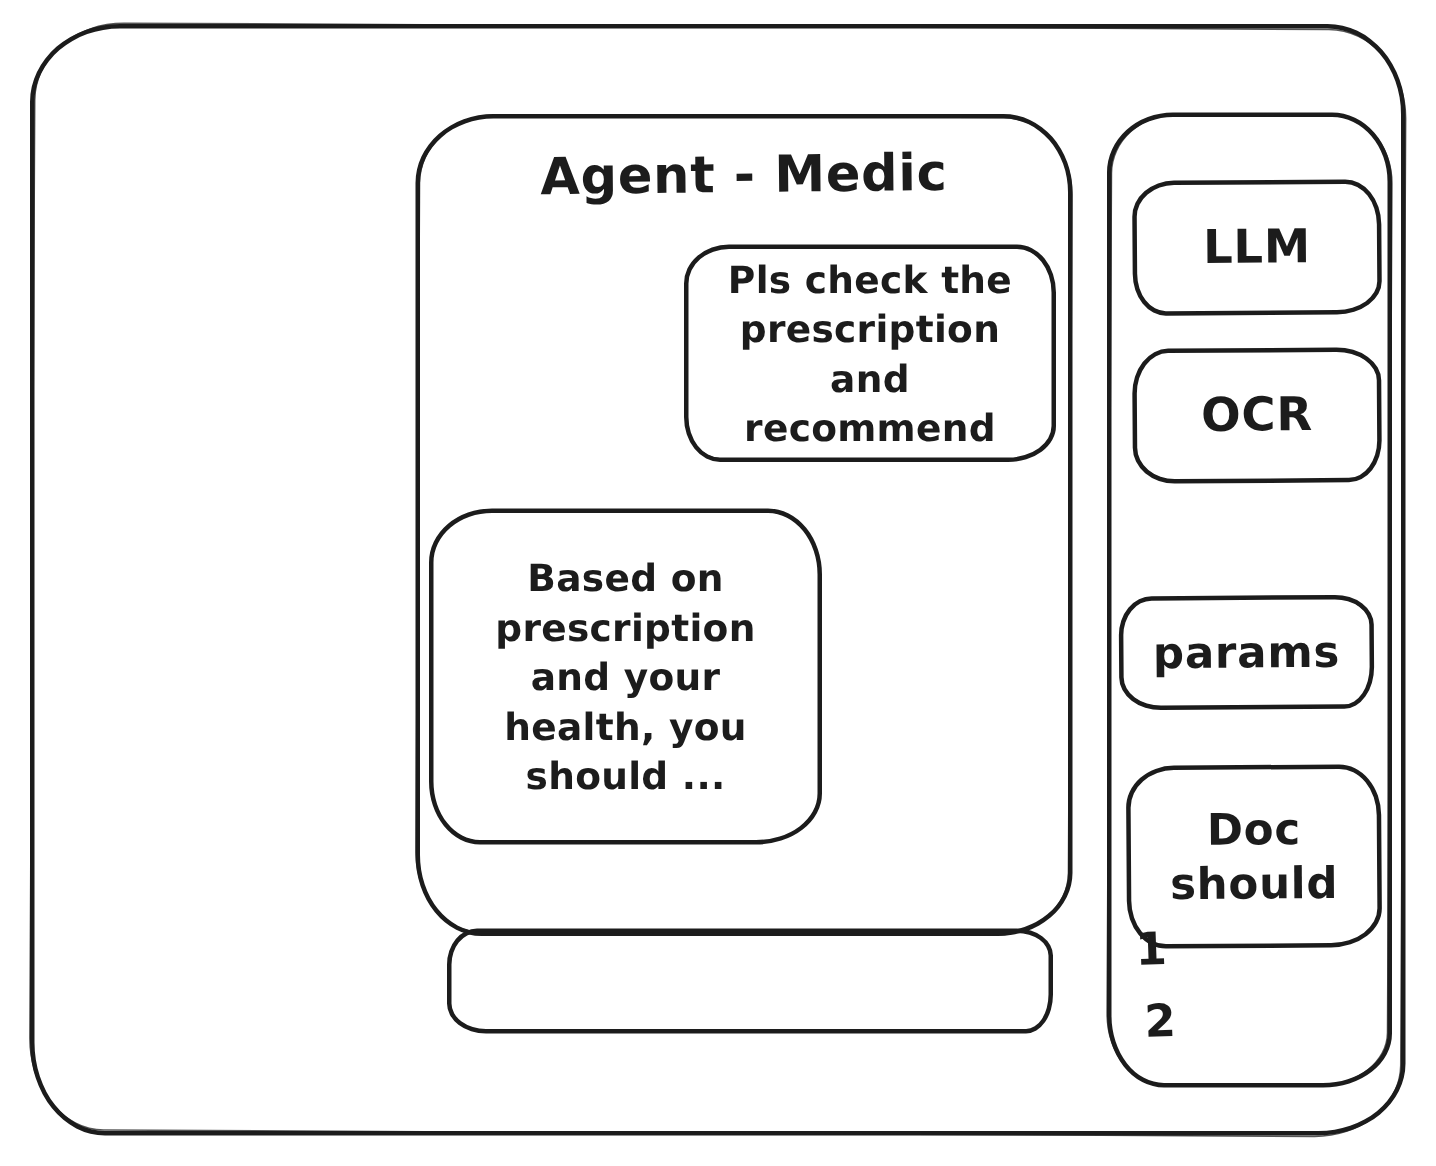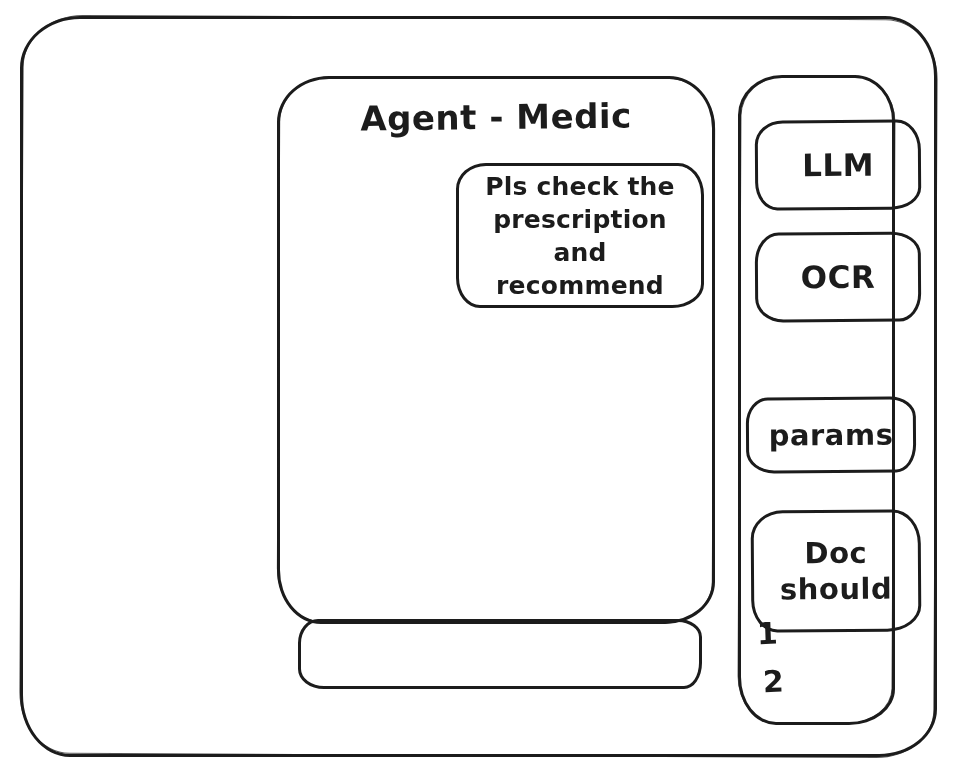--- a/index.html
+++ b/index.html
@@ -87,21 +87,21 @@
     border-radius:20px 24px 18px 26px / 24px 18px 26px 20px;
     font-family:"DejaVu Sans", sans-serif;
     font-size:24px;color:var(--ink);
     padding:0 20px;
     background:transparent;
   }
   input.sk{outline:none;}
 
   
   .tools-panel{
-    left:738px;top:75px;width:157px;height:650px;
+    left:738px;top:75px;width:190px;height:650px;
     border-radius:44px 40px 46px 38px / 40px 46px 36px 48px;
   }
   .tool-btn{
     display:flex;align-items:center;justify-content:center;
     text-align:center;
     font-size:31px;font-weight:600;
     letter-spacing:.5px;
     cursor:pointer;
     line-height:1.25;
     transform:rotate(-.4deg);
@@ -126,20 +126,23 @@
   <div class="sk frame"></div>
 
 
   <div class="sk chat-panel">
     <div class="panel-title chat-title">Agent - Medic</div>
 
     <div class="sk bubble bubble-user">
       <span>Pls check the prescription and recommend</span>
     </div>
 
+    <div class="sk bubble bubble-assistant">
+      <span>Based on prescription and your health, you should ...</span>
+    </div>
 
     <input type="text" class="sk chat-input" value="" style="">
   </div>
 
   <div class="sk tools-panel">
     <div class="sk tool-btn btn-llm">
       <span>LLM</span>
     </div>
     <div class="sk tool-btn btn-ocr">
       <span>OCR</span>

